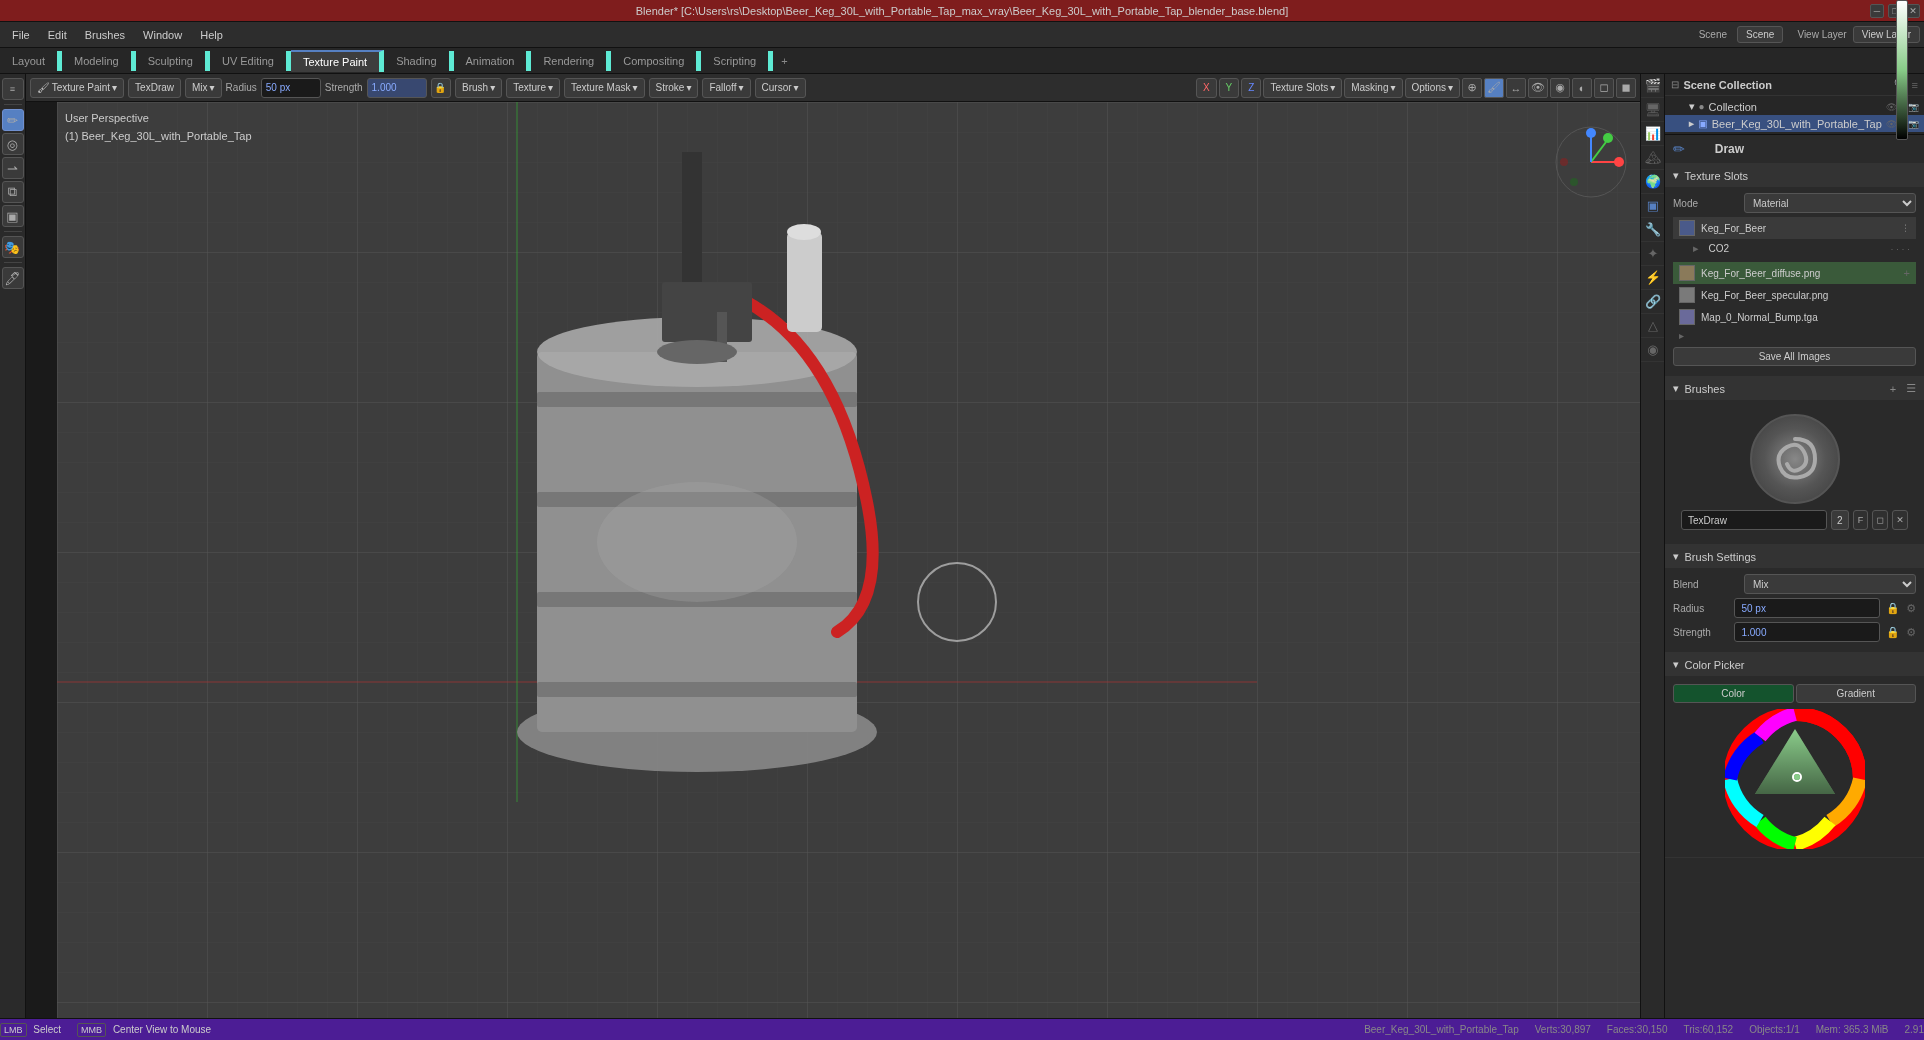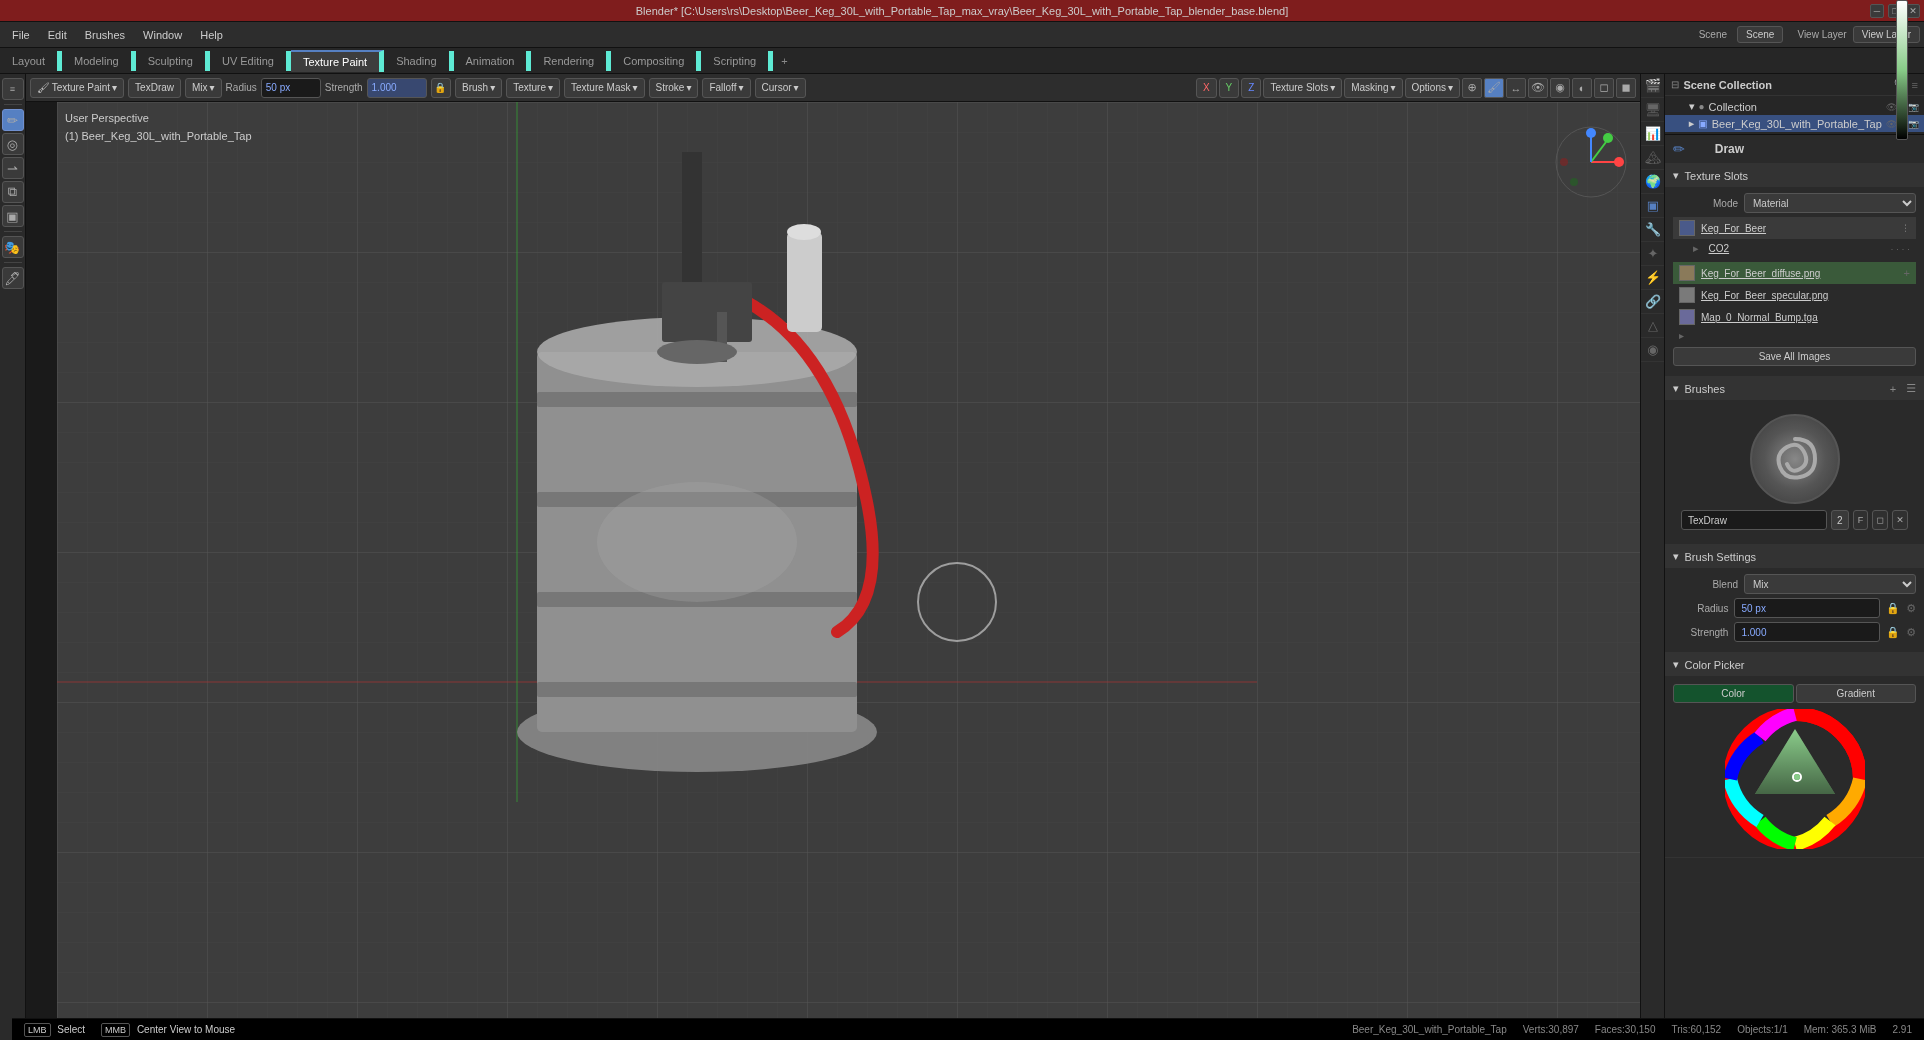--- a/index.html
+++ b/index.html
@@ -163,29 +163,29 @@
       border: 1px solid #555;
       border-radius: 3px;
       color: #aaa;
       display: flex; align-items: center; justify-content: center;
       font-size: 12px;
       cursor: pointer;
     }
 
     
     #status-bar {
-      background: #000000;
+      background: #4c1d95;
       height: 22px;
       display: flex;
       align-items: center;
-      padding: 0 12px;
+      padding: 0 0;
       border-top: 1px solid #111;
       gap: 16px;
       position: absolute;
-      bottom: 0; left: 12px; right: 0;
+      bottom: 0; left: 0; right: 0;
     }
     .status-item { color: #888; font-size: 10px; }
     .status-item span { color: #ccc; }
 
     
     #right-panel {
       width: 260px;
       background: #2a2a2a;
       border-left: 1px solid #111;
       display: flex;
@@ -240,21 +240,21 @@
       display: flex;
       align-items: center;
       margin-bottom: 4px;
       gap: 6px;
     }
 
     .brush-label {
       color: #aaa;
       font-size: 10px;
       width: 65px;
-      text-align: right;
+      text-align: left;
     }
 
     .brush-input {
       background: #1a1a1a;
       border: 1px solid #555;
       border-radius: 3px;
       color: #88aaff;
       padding: 2px 6px;
       font-size: 10px;
       height: 20px;
@@ -273,21 +273,21 @@
     }
 
     .texture-item {
       display: flex;
       align-items: center;
       padding: 3px 6px;
       gap: 6px;
       cursor: pointer;
     }
     .texture-thumb { width: 16px; height: 16px; background: #555; border: 1px solid #666; }
-    .texture-name { font-size: 10px; color: #ccc; flex: 1; text-decoration: underline; }
+    .texture-name { font-size: 10px; color: #ccc; flex: 1; }
 
     
     #color-picker-area {
       padding: 8px;
     }
     .color-tabs {
       display: flex;
       gap: 2px;
       margin-bottom: 6px;
     }

